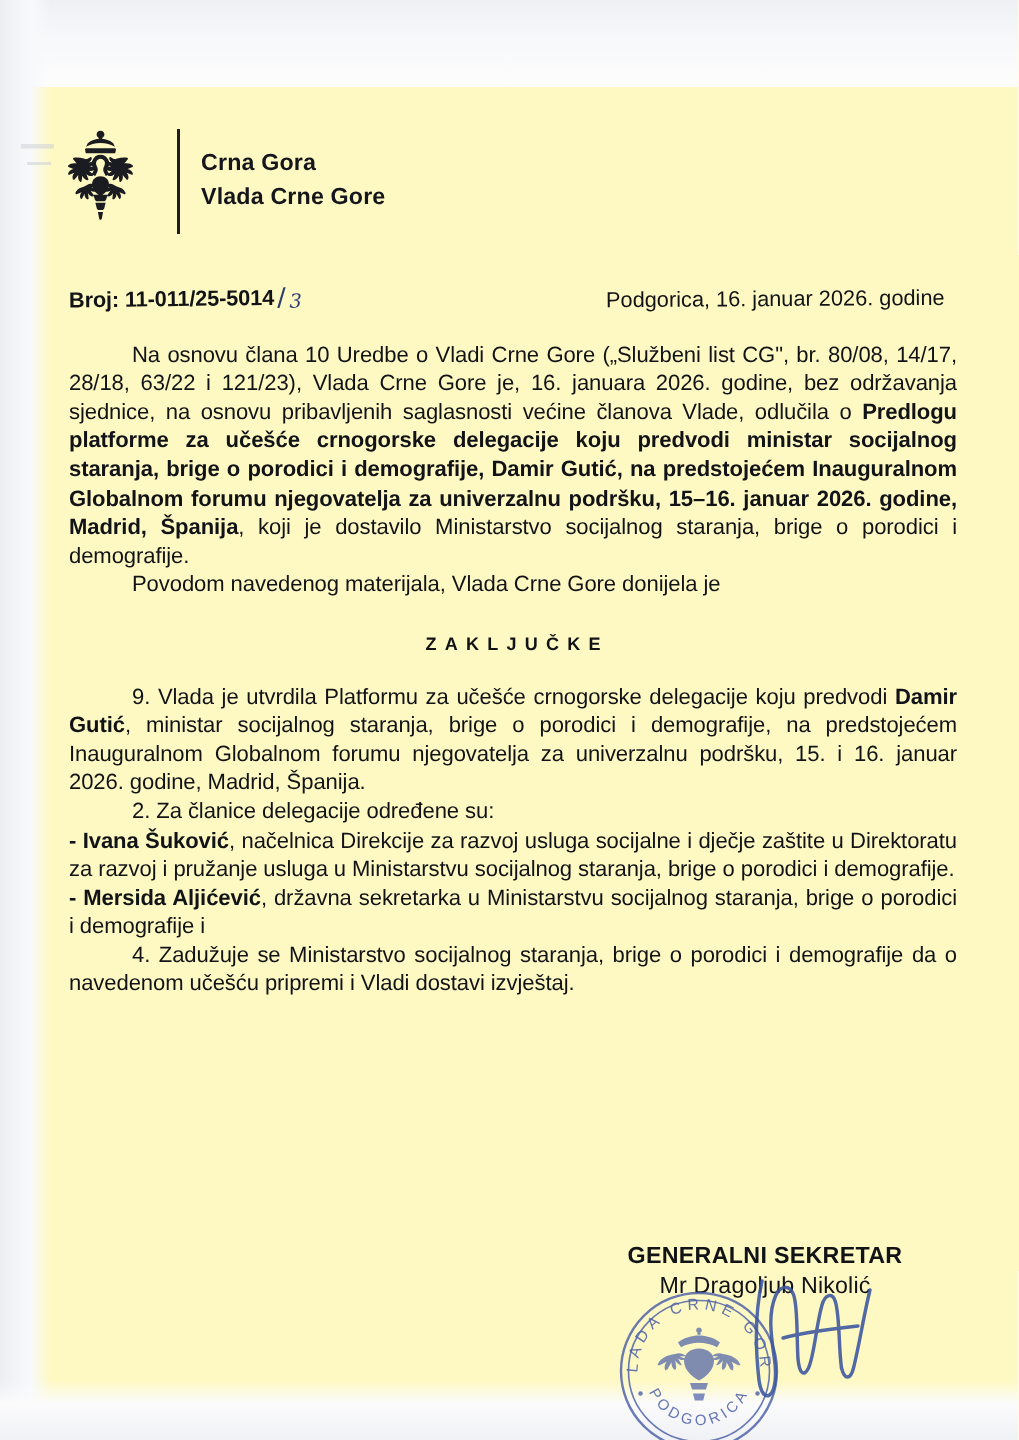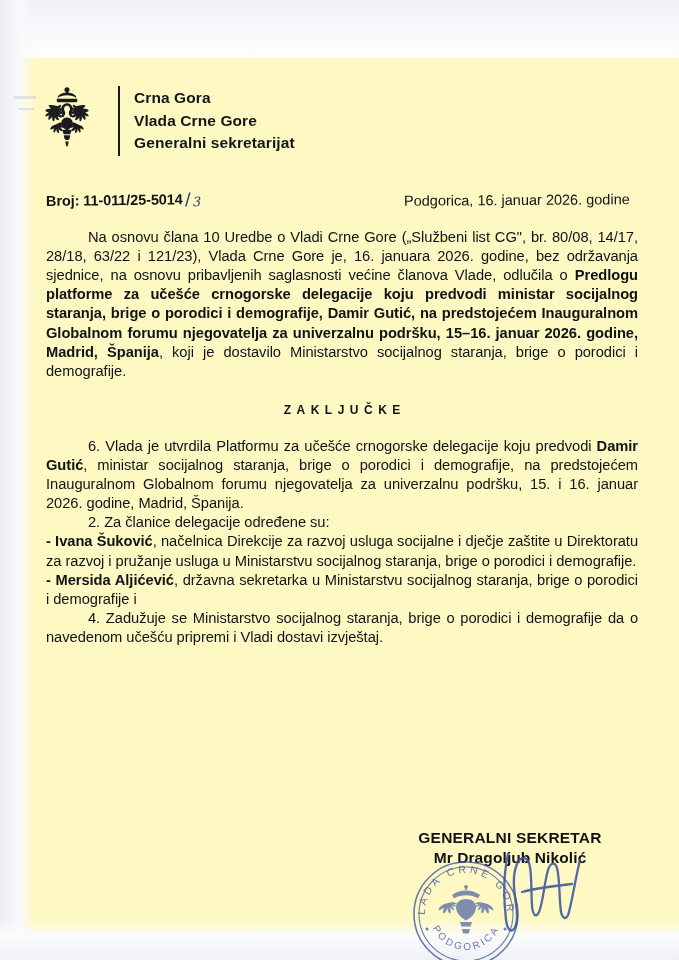--- a/index.html
+++ b/index.html
@@ -159,21 +159,21 @@
     width: 262px;
   }
   .sign-title {
     font-size: 15.5px;
     font-weight: bold;
     letter-spacing: .2px;
     line-height: 1.25;
   }
   .sign-name {
     font-size: 15.5px;
-    font-weight: bold;
+    font-weight: normal;
     letter-spacing: .1px;
     line-height: 1.25;
     margin-top: 1px;
   }
 
   .stamp {
     position: absolute;
     left: 407px;
     top: 855px;
     width: 118px;
@@ -224,40 +224,40 @@
         <path d="M19.8 40.5c-2.8.6-4.9 2.2-5.5 4.2-.2.5.3 1 .8.8l3.3-1.3c-1.1 1.4-1.4 3-.7 4.1.3.4.9.4 1.1-.1l1.6-3.1c-.1 1.8.6 3.3 1.8 3.8.5.2 1-.2.9-.7l-.5-3.5c.8 1.5 2.1 2.4 3.3 2.3.5 0 .8-.6.5-1l-2-2.9c1.5.9 3.1 1 4.1.2.4-.3.3-.9-.2-1.1l-3.3-1.2 3.2-.3c.5 0 .8-.6.4-1-1.2-1.2-3.3-1.6-5.3-1l-3.5 1.8z"></path>
         <path d="M42.2 40.5c2.8.6 4.9 2.2 5.5 4.2.2.5-.3 1-.8.8l-3.3-1.3c1.1 1.4 1.4 3 .7 4.1-.3.4-.9.4-1.1-.1l-1.6-3.1c.1 1.8-.6 3.3-1.8 3.8-.5.2-1-.2-.9-.7l.5-3.5c-.8 1.5-2.1 2.4-3.3 2.3-.5 0-.8-.6-.5-1l2-2.9c-1.5.9-3.1 1-4.1.2-.4-.3-.3-.9.2-1.1l3.3-1.2-3.2-.3c-.5 0-.8-.6-.4-1 1.2-1.2 3.3-1.6 5.3-1l3.5 1.8z"></path>
       </g>
     </svg>
 
     <div class="lh-rule"></div>
 
     <div class="lh-lines">
       <div>Crna Gora</div>
       <div>Vlada Crne Gore</div>
-      <div>Generalni sekretarijat</div>
     </div>
   </div>
 
   <div class="ref-row">
     <div class="ref-no">
       <span>Broj:</span>
       <span>11-011/25-5014</span><span class="ref-slash">/</span><span class="ref-hand">3</span>
     </div>
     <div class="ref-place">Podgorica, 16. januar 2026. godine</div>
   </div>
 
   <div class="body">
 
     <p class="indent"><span>Na osnovu člana 10 Uredbe o Vladi Crne Gore („Službeni list CG", br. 80/08, 14/17, 28/18, 63/22 i 121/23), Vlada Crne Gore je, 16. januara 2026. godine, bez održavanja sjednice, na osnovu pribavljenih saglasnosti većine članova Vlade, odlučila o </span><span class="b">Predlogu platforme za učešće crnogorske delegacije koju predvodi ministar socijalnog staranja, brige o porodici i demografije, Damir Gutić, na predstojećem Inauguralnom Globalnom forumu njegovatelja za univerzalnu podršku, 15–16. januar 2026. godine, Madrid, Španija</span><span>, koji je dostavilo Ministarstvo socijalnog staranja, brige o porodici i demografije.</span></p>
 
+    <p class="indent">Povodom navedenog materijala, Vlada Crne Gore donijela je</p>
 
     <div class="zakljucke">ZAKLJUČKE</div>
 
-    <p class="indent item"><span>6. Vlada je utvrdila Platformu za učešće crnogorske delegacije koju predvodi </span><span class="b">Damir Gutić</span><span>, ministar socijalnog staranja, brige o porodici i demografije, na predstojećem Inauguralnom Globalnom forumu njegovatelja za univerzalnu podršku, 15. i 16. januar 2026. godine, Madrid, Španija.</span></p>
+    <p class="indent item"><span>9. Vlada je utvrdila Platformu za učešće crnogorske delegacije koju predvodi </span><span class="b">Damir Gutić</span><span>, ministar socijalnog staranja, brige o porodici i demografije, na predstojećem Inauguralnom Globalnom forumu njegovatelja za univerzalnu podršku, 15. i 16. januar 2026. godine, Madrid, Španija.</span></p>
 
     <p class="indent item">2. Za članice delegacije određene su:</p>
 
     <p class="item"><span class="b">- Ivana Šuković</span><span>, načelnica Direkcije za razvoj usluga socijalne i dječje zaštite u Direktoratu za razvoj i pružanje usluga u Ministarstvu socijalnog staranja, brige o porodici i demografije.</span></p>
 
     <p class="item"><span class="b">- Mersida Aljićević</span><span>, državna sekretarka u Ministarstvu socijalnog staranja, brige o porodici i demografije i</span></p>
 
 
     <p class="indent item">4. Zadužuje se Ministarstvo socijalnog staranja, brige o porodici i demografije da o navedenom učešću pripremi i Vladi dostavi izvještaj.</p>
   </div>

